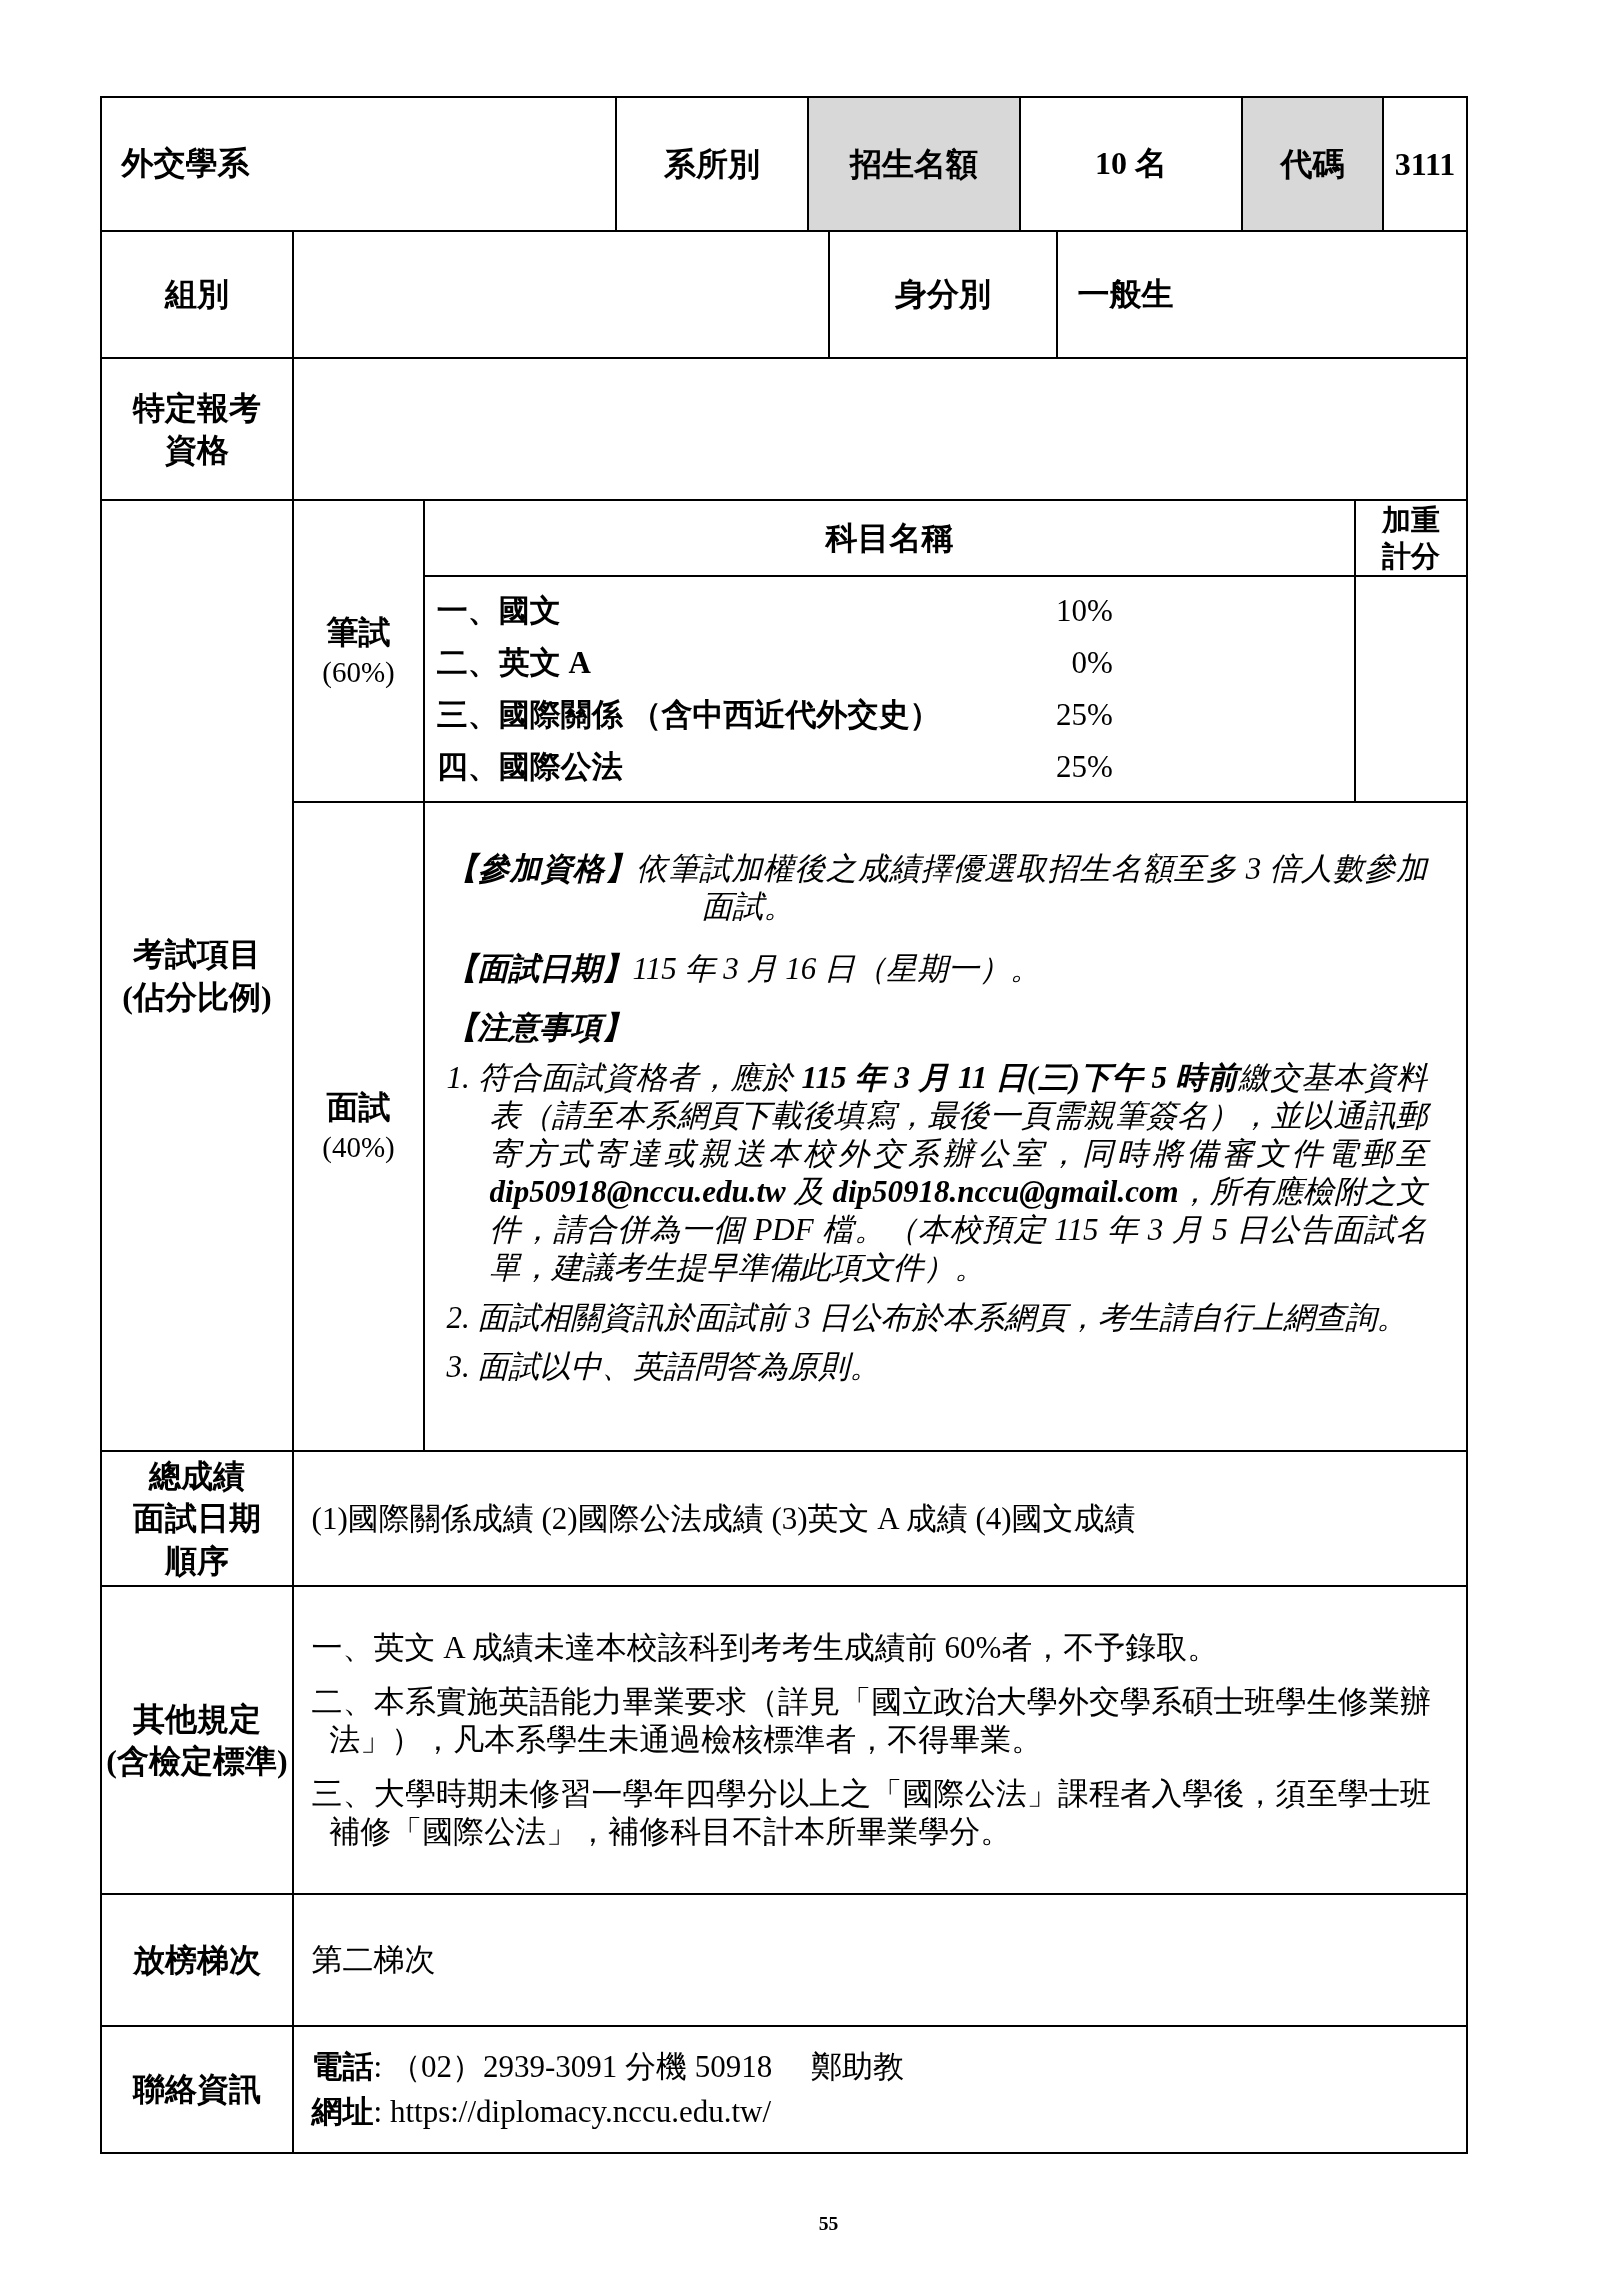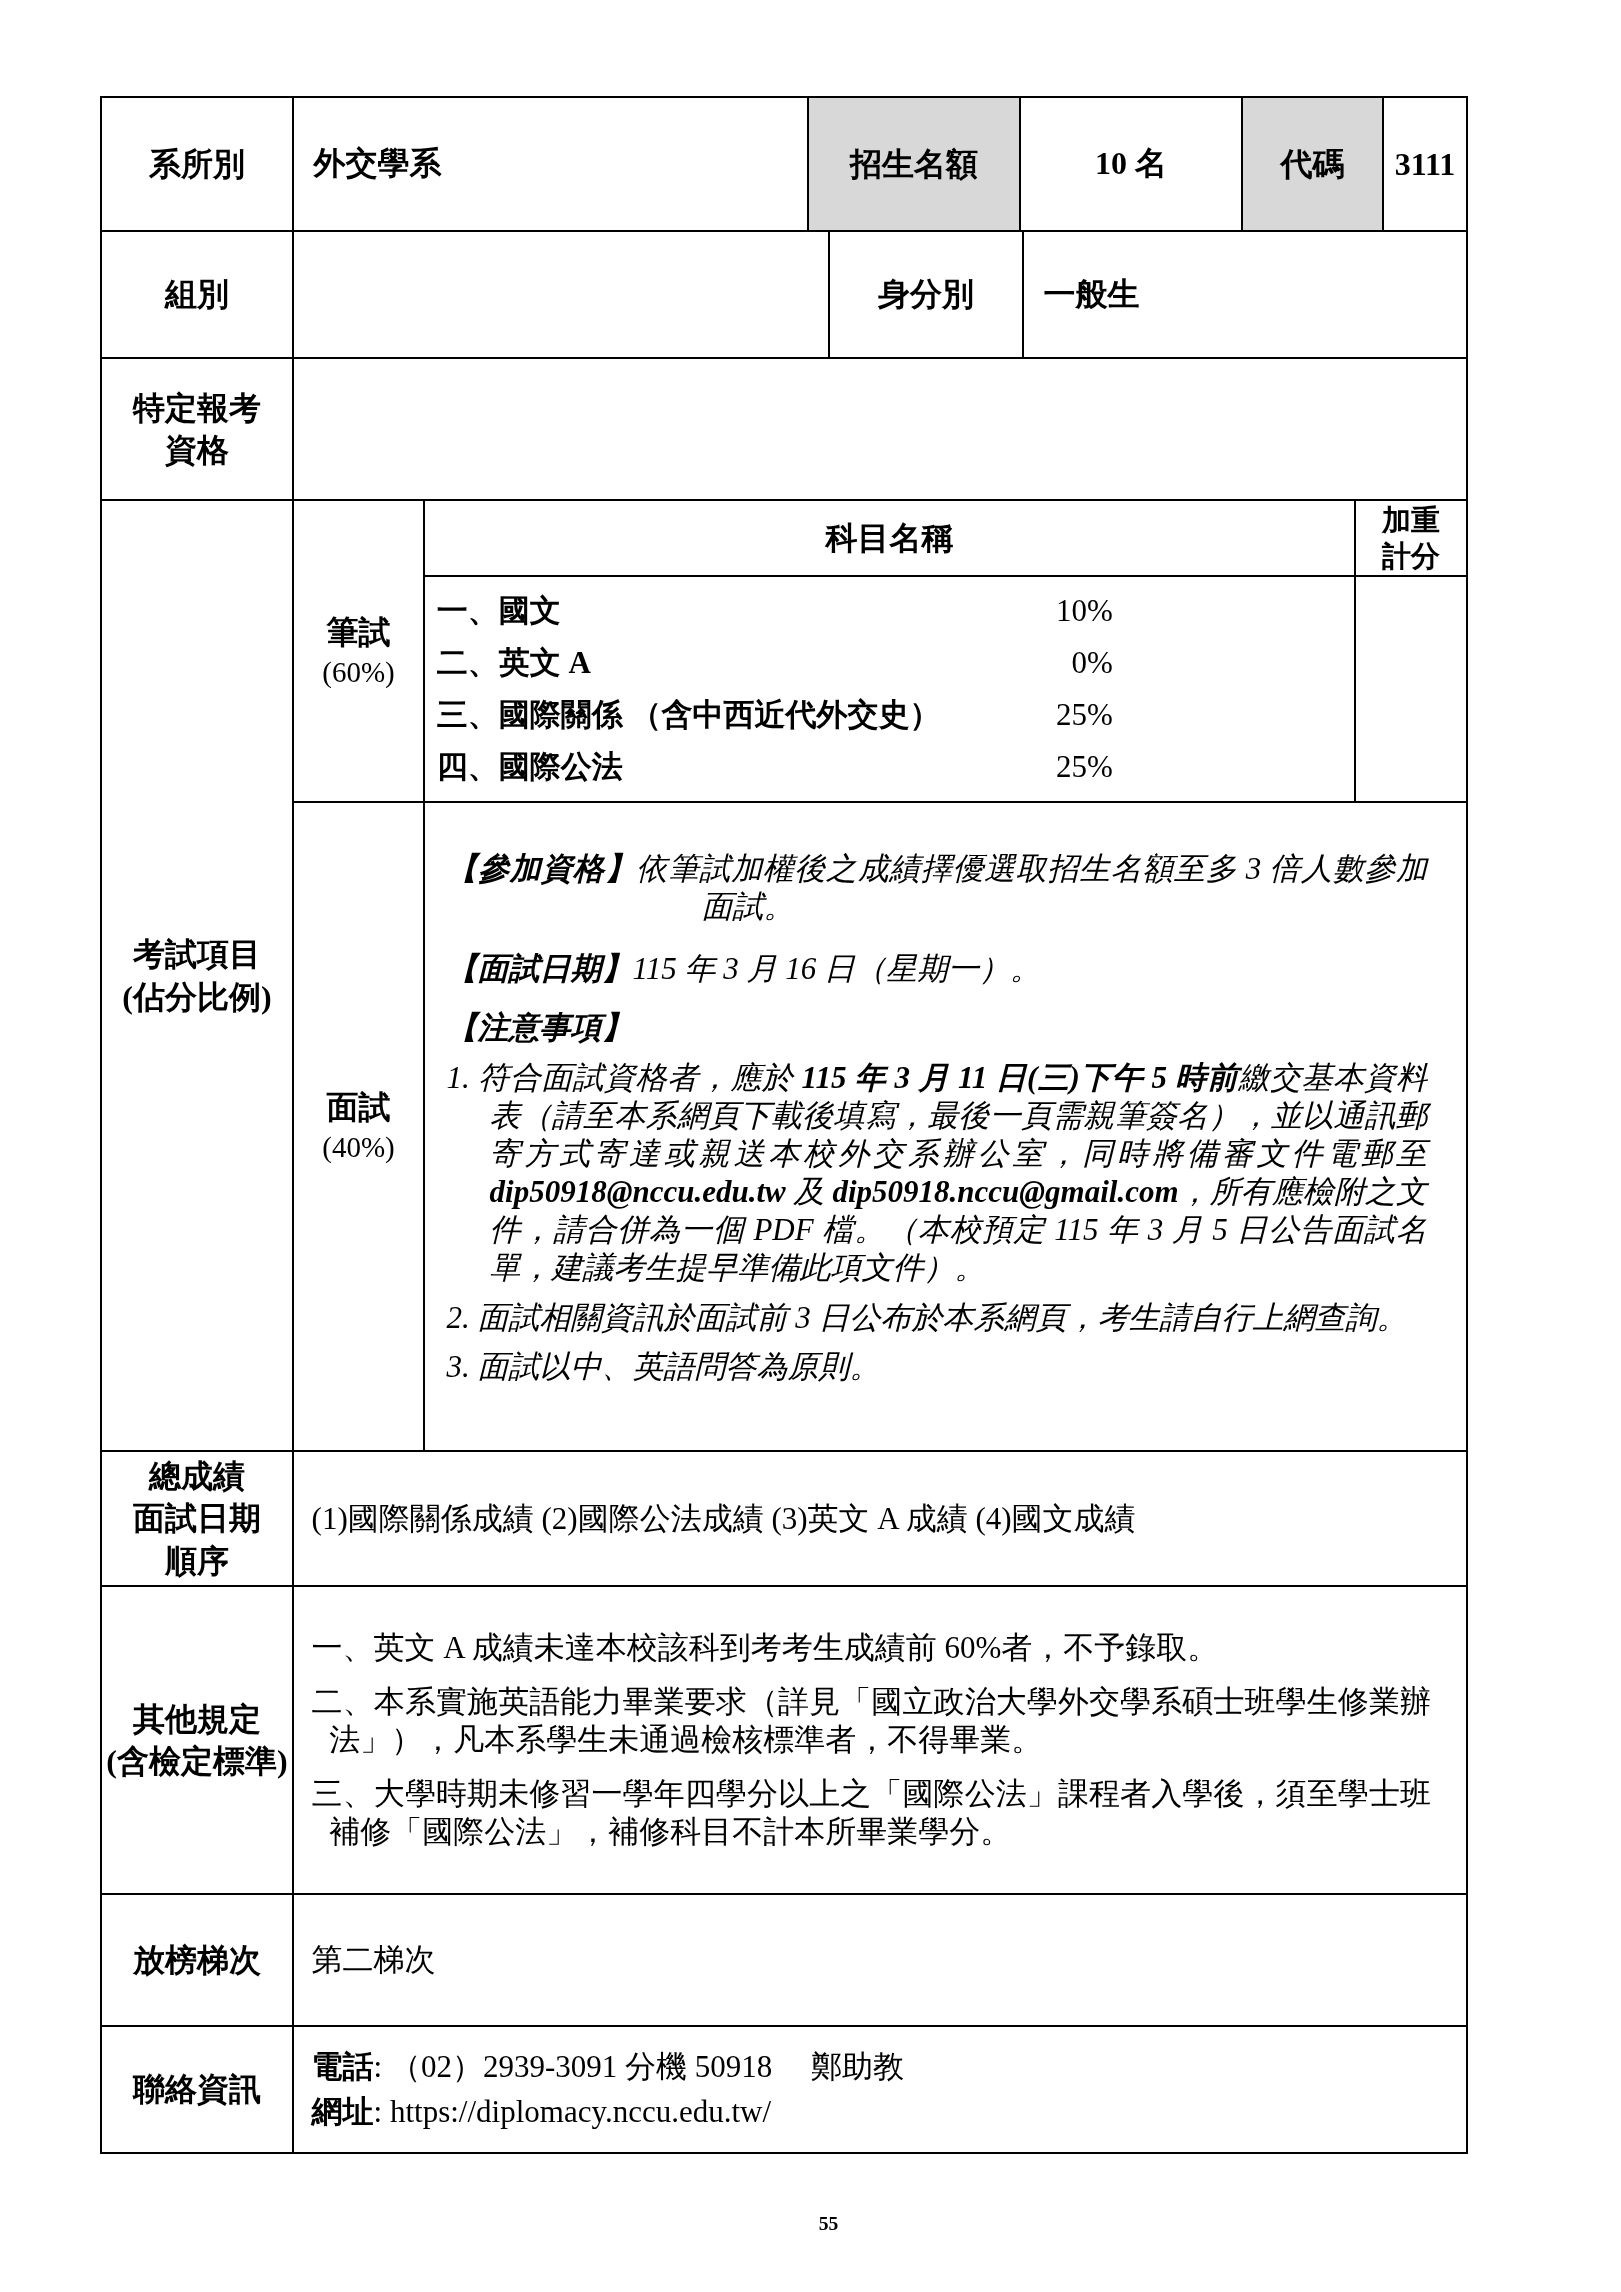--- a/index.html
+++ b/index.html
@@ -46,21 +46,21 @@
 
   
   .w-lblcol { width: 192px; flex: none; }
   .w-dept   { width: 515px; flex: none; }
   .w-quota  { width: 212px; flex: none; }
   .w-quotav { width: 222px; flex: none; }
   .w-code   { width: 141px; flex: none; }
   .w-codev  { flex: 1; }
   
   .w-groupv { width: 536px; flex: none; }
-  .w-status { width: 194px; flex: none; }
+  .w-status { width: 228px; flex: none; }
   .w-statusv{ flex: 1; text-align: center; }
   .w-rest   { flex: 1; }
 
   .pad-l { padding-left: 19.6px; }
 
   
   .exam-right { flex: 1; display: flex; flex-direction: column; }
   .exam-top { height: 302px; flex: none; display: flex; border-bottom: 2px solid #000; }
   .exam-bottom { flex: 1; display: flex; }
   .w-mode { width: 131px; flex: none; border-right: 2px solid #000; }
@@ -92,22 +92,22 @@
 
   .page-num { position: absolute; left: 18px; top: 2213px; width: 100%; text-align: center; font-size: 19.6px; font-weight: bold; }
 </style>
 </head>
 <body>
 
 <div class="page">
   <div class="doc-table">
 
     <div class="trow r1">
+      <div class="cell w-dept c-left val-b pad-l">外交學系</div>
       <div class="cell w-lblcol c-center lbl">系所別</div>
-      <div class="cell w-dept c-left val-b pad-l">外交學系</div>
       <div class="cell w-quota c-center lbl gray">招生名額</div>
       <div class="cell w-quotav c-center val-b">10 名</div>
       <div class="cell w-code c-center lbl gray">代碼</div>
       <div class="cell w-codev c-center val-b">3111</div>
     </div>
 
     <div class="trow r2">
       <div class="cell w-lblcol c-center lbl">組別</div>
       <div class="cell w-groupv c-left val pad-l"></div>
       <div class="cell w-status c-center lbl">身分別</div>

